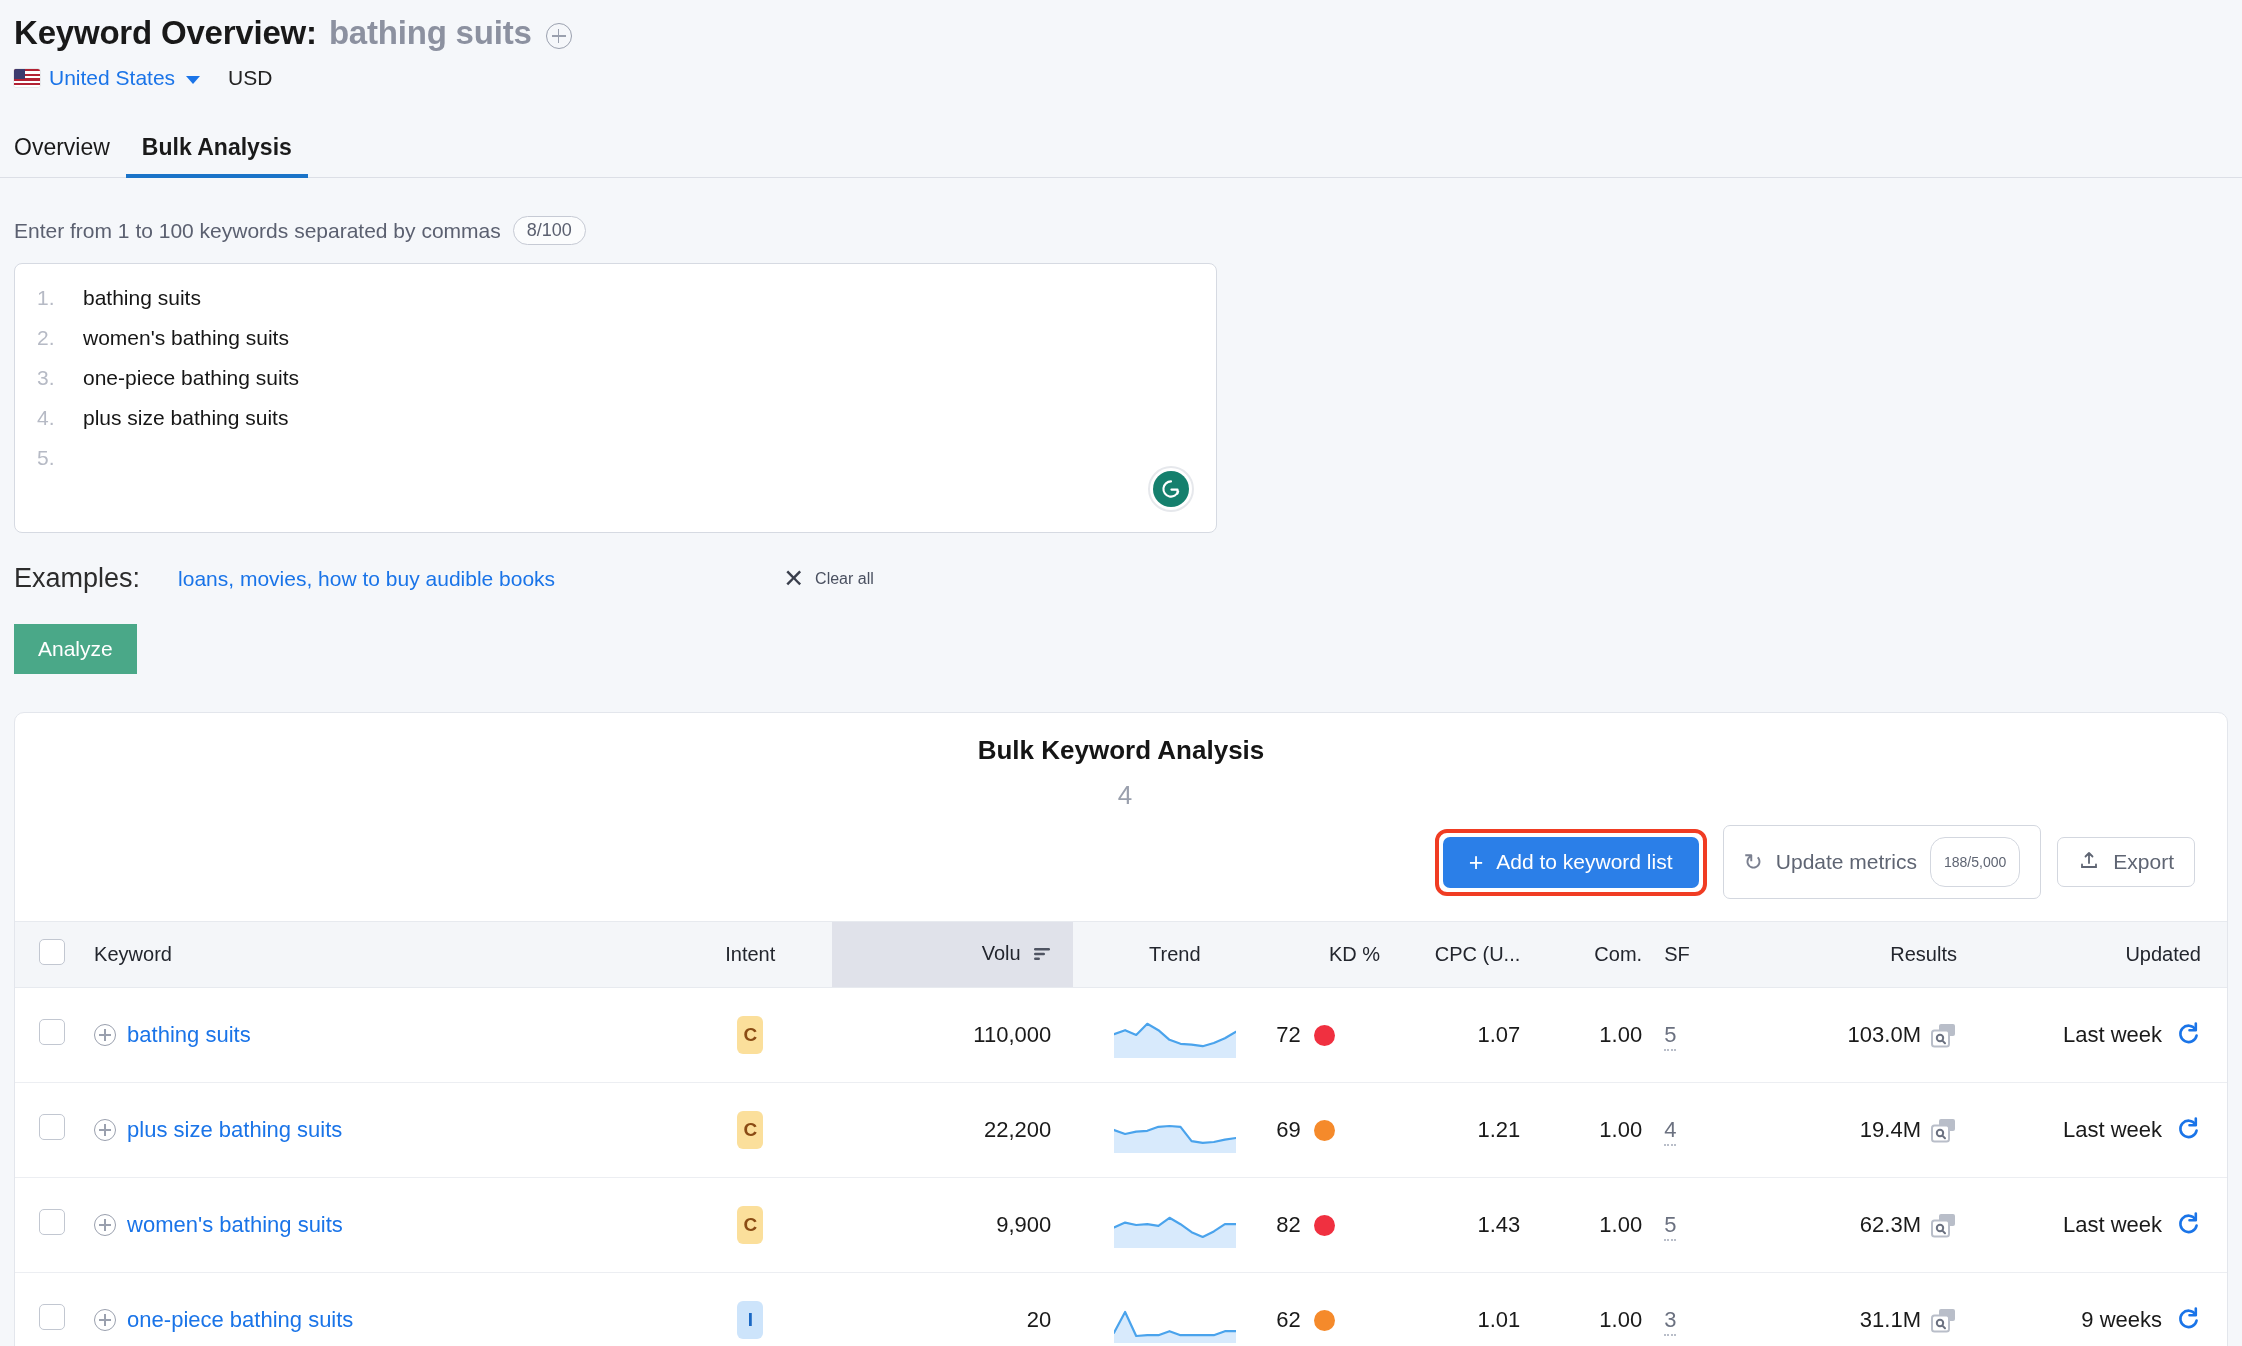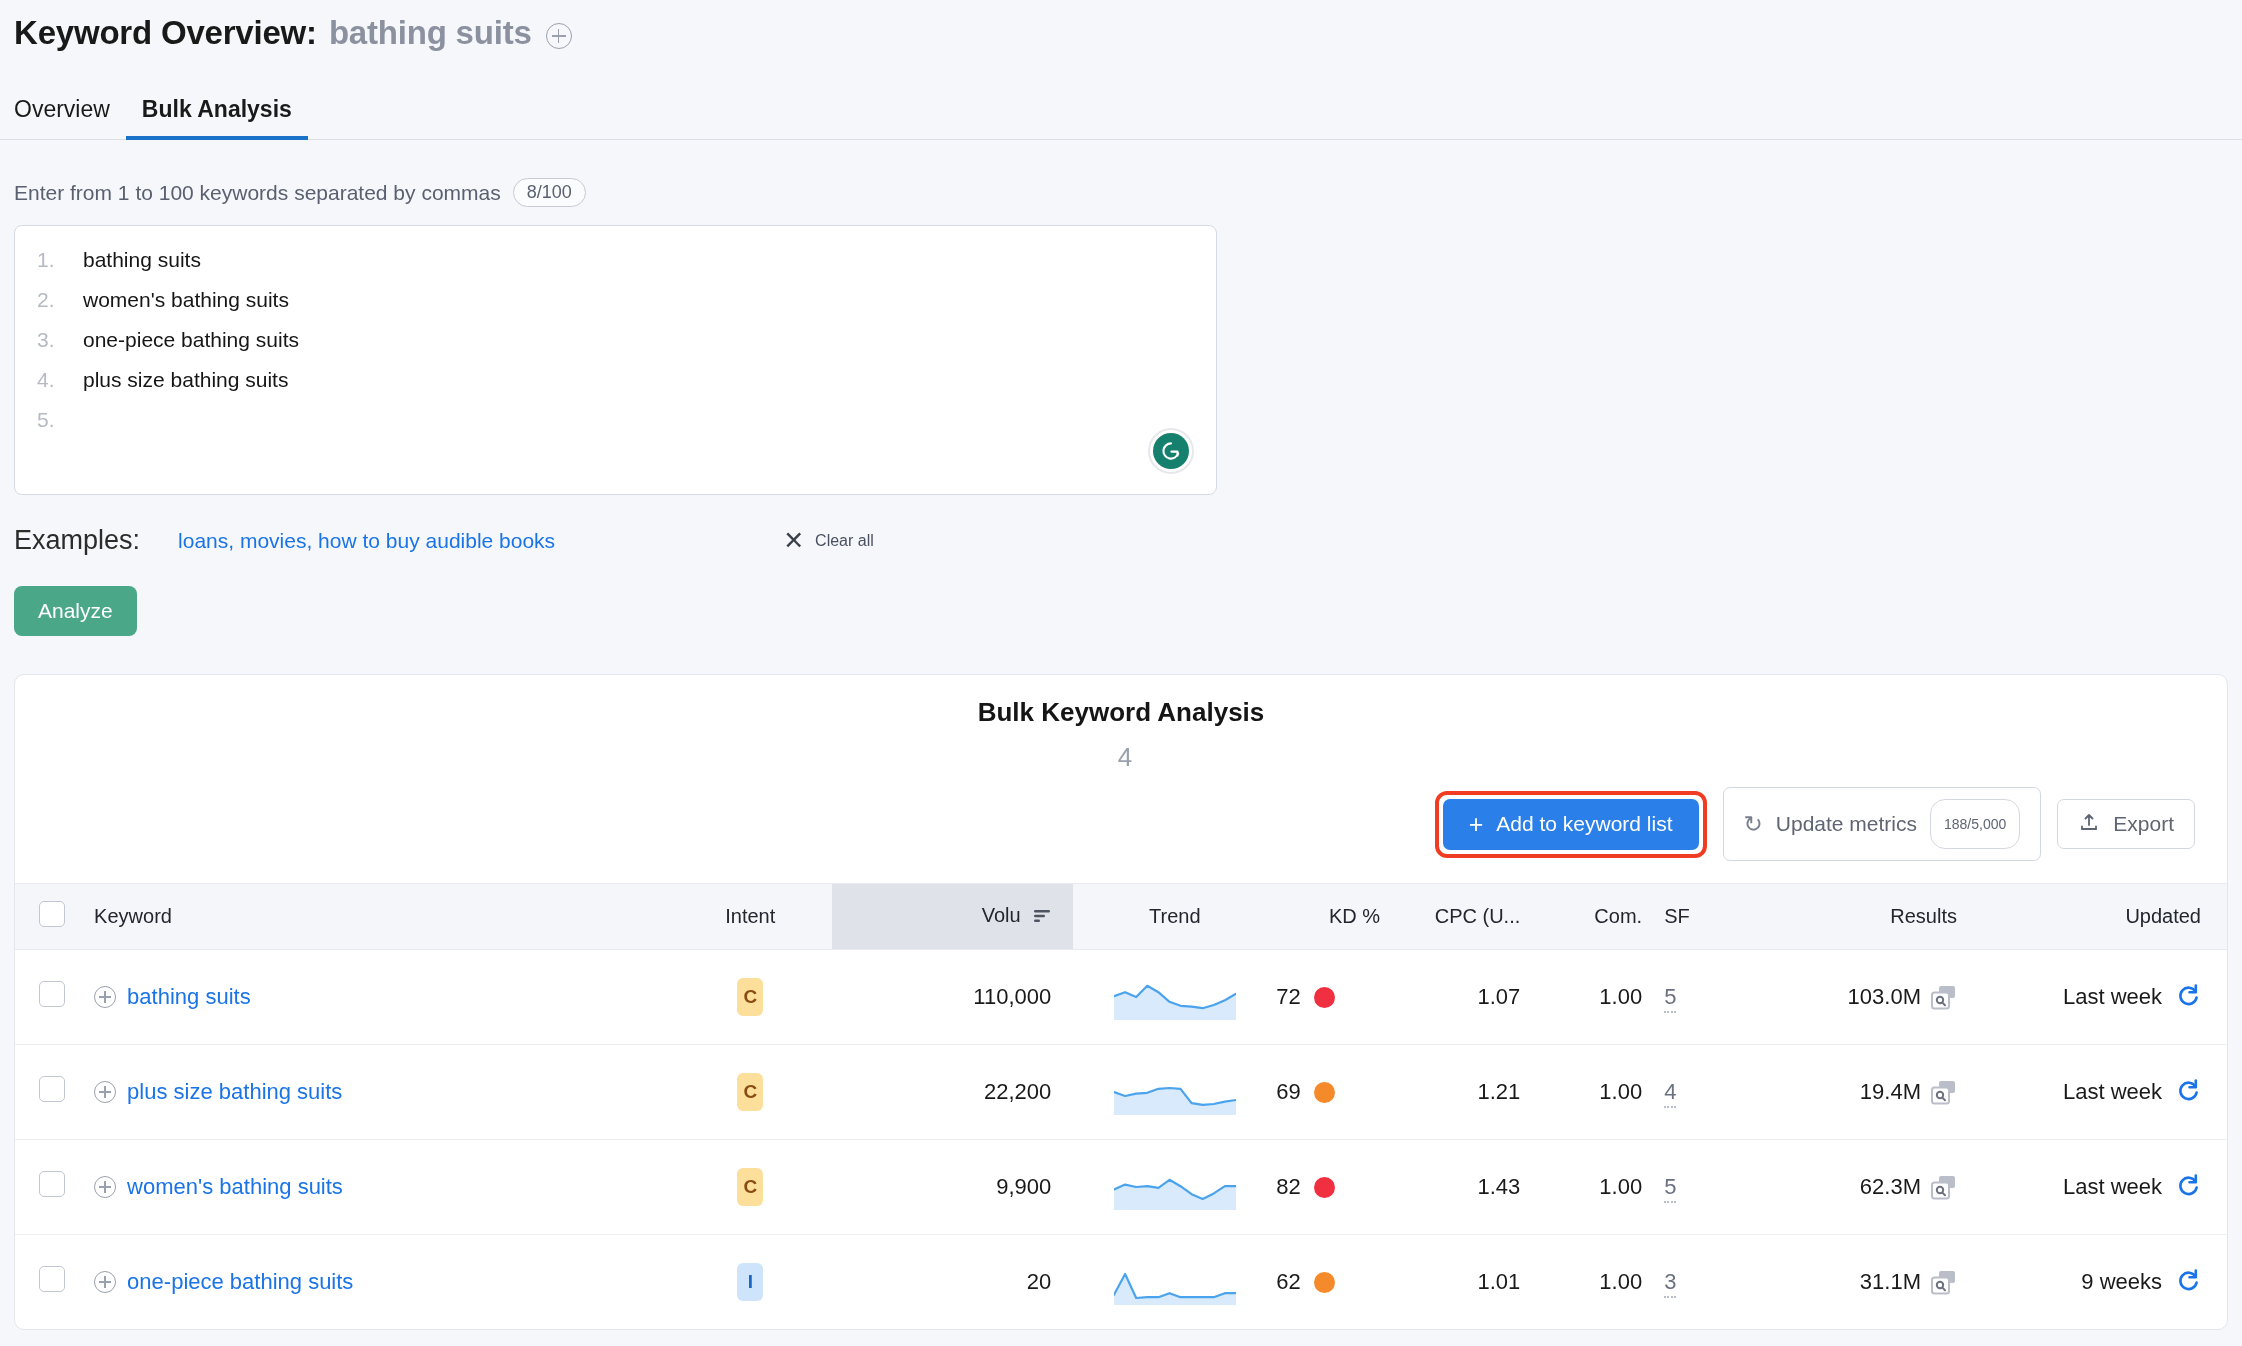--- a/index.html
+++ b/index.html
@@ -87,21 +87,21 @@
 
   .examples-row { display: flex; align-items: center; margin-top: 30px; }
   .ex-label { font-size: 27px; color: #2c2c2c; }
   .ex-links { font-size: 21px; color: #1a74e8; margin-left: 38px; cursor: pointer; }
   .clear-all { display:flex; align-items:center; gap: 11px; margin-left: 228px; cursor: pointer; }
   .clear-x { font-size: 25px; color: #3a3f4c; line-height: 1; font-weight: 500; }
   .clear-txt { font-size: 16px; color: #4a5060; }
 
   .analyze-btn {
     margin-top: 30px; background: #4aa888; color: #fff; font-size: 21px;
-    border: none; border-radius: 8px; padding: 13px 24px; cursor: pointer;
+    border: none; border-radius: 0; padding: 13px 24px; cursor: pointer;
     font-family: "Liberation Sans", sans-serif;
   }
 
   
   .card {
     margin: 38px 14px 0 14px; background: #fff; border: 1px solid #e3e6ec;
     border-radius: 10px; overflow: hidden;
   }
   .card-head {
     display: flex; align-items: center; padding: 22px 32px 22px 32px; gap: 14px; flex-direction: column;
@@ -204,20 +204,31 @@
 </head>
 <body>
 
 <div class="page-head">
   <div class="title-row">
     <span class="title-main">Keyword Overview:</span>
     <span class="title-kw">bathing suits</span>
     <span class="plus-circle-lg"></span>
   </div>
 
+  <div class="locale-row">
+    <div class="locale-group">
+      <span class="flag">
+        <span class="stripes"></span>
+          <span class="canton"></span>
+      </span>
+      <span class="locale-name">United States</span>
+      <span class="chev"></span>
+    </div>
+    <span class="currency">USD</span>
+  </div>
 </div>
 
 <div class="tabs">
   <div class="tab">Overview</div>
   <div class="tab active">Bulk Analysis</div>
 </div>
 <div class="tabs-rule"></div>
 
 <div class="input-section">
   <div class="hint-row">

